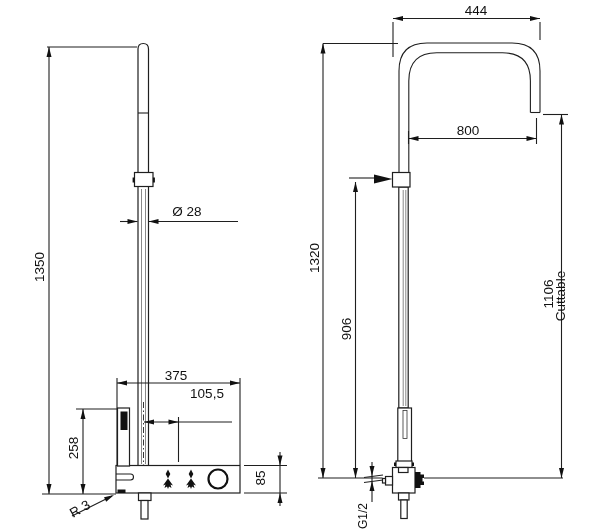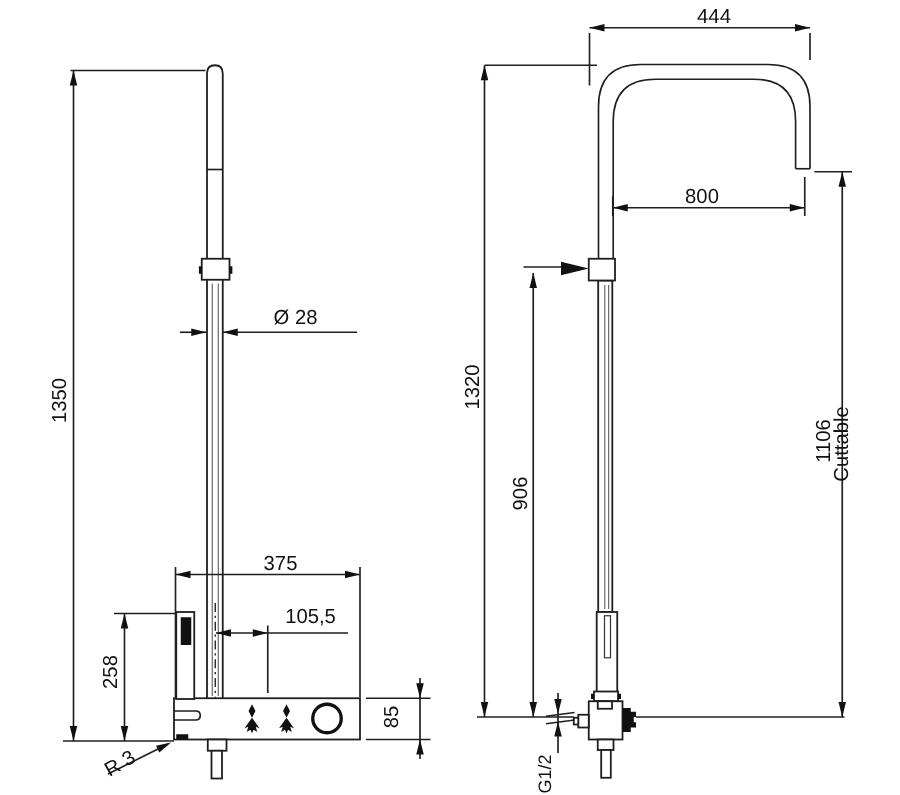--- a/index.html
+++ b/index.html
@@ -161,23 +161,23 @@
 
     <line class="ln" x1="372" y1="462" x2="372" y2="502"></line>
     <line class="ln" x1="364" y1="477.5" x2="383" y2="475"></line>
     <line class="ln" x1="364" y1="482.5" x2="383" y2="480"></line>
     <polygon class="f" points="372,476 369.5,466 374.5,466"></polygon>
     <polygon class="f" points="372,481 369.5,491 374.5,491"></polygon>
   </g>
 </svg>
 
   <div class="lbl rot" style="left:40px;top:267px;">1350</div>
-  <div class="lbl" style="left:197px;top:212px;">Ø 28</div>
-  <div class="lbl" style="left:187px;top:376px;">375</div>
-  <div class="lbl" style="left:207px;top:411px;text-align:right;">105,5</div>
+  <div class="lbl" style="left:187px;top:212px;">Ø 28</div>
+  <div class="lbl" style="left:176px;top:376px;">375</div>
+  <div class="lbl" style="left:207px;top:394px;text-align:right;">105,5</div>
   <div class="lbl rot" style="left:74px;top:448px;">258</div>
   <div class="lbl rot" style="left:261px;top:478px;">85</div>
   <div class="lbl r3rot" style="left:80px;top:509px;">R 3</div>
 
   <div class="lbl" style="left:466px;top:11px;margin-left:10px;">444</div>
   <div class="lbl" style="left:468px;top:131px;">800</div>
   <div class="lbl rot" style="left:315px;top:258px;">1320</div>
   <div class="lbl rot" style="left:347px;top:329px;">906</div>
   <div class="lbl rot" style="left:549px;top:294px;">1106</div>
   <div class="lbl rot" style="left:561px;top:296px;">Cuttable</div>

